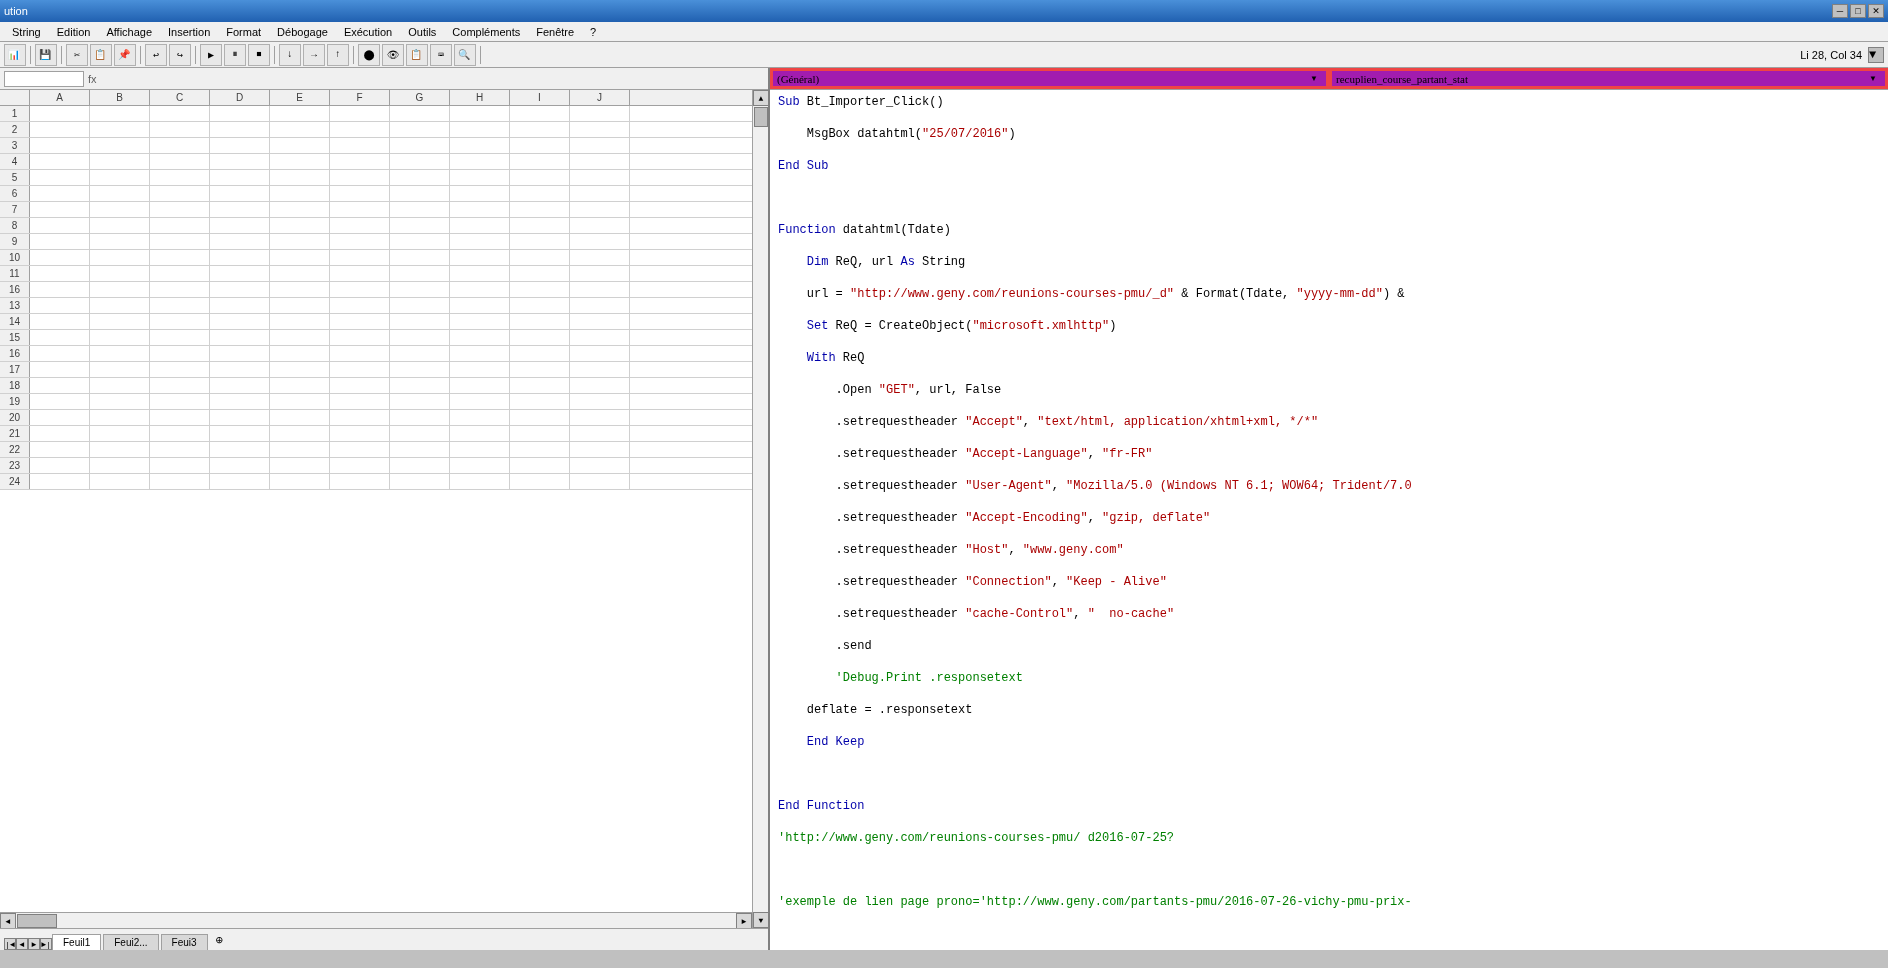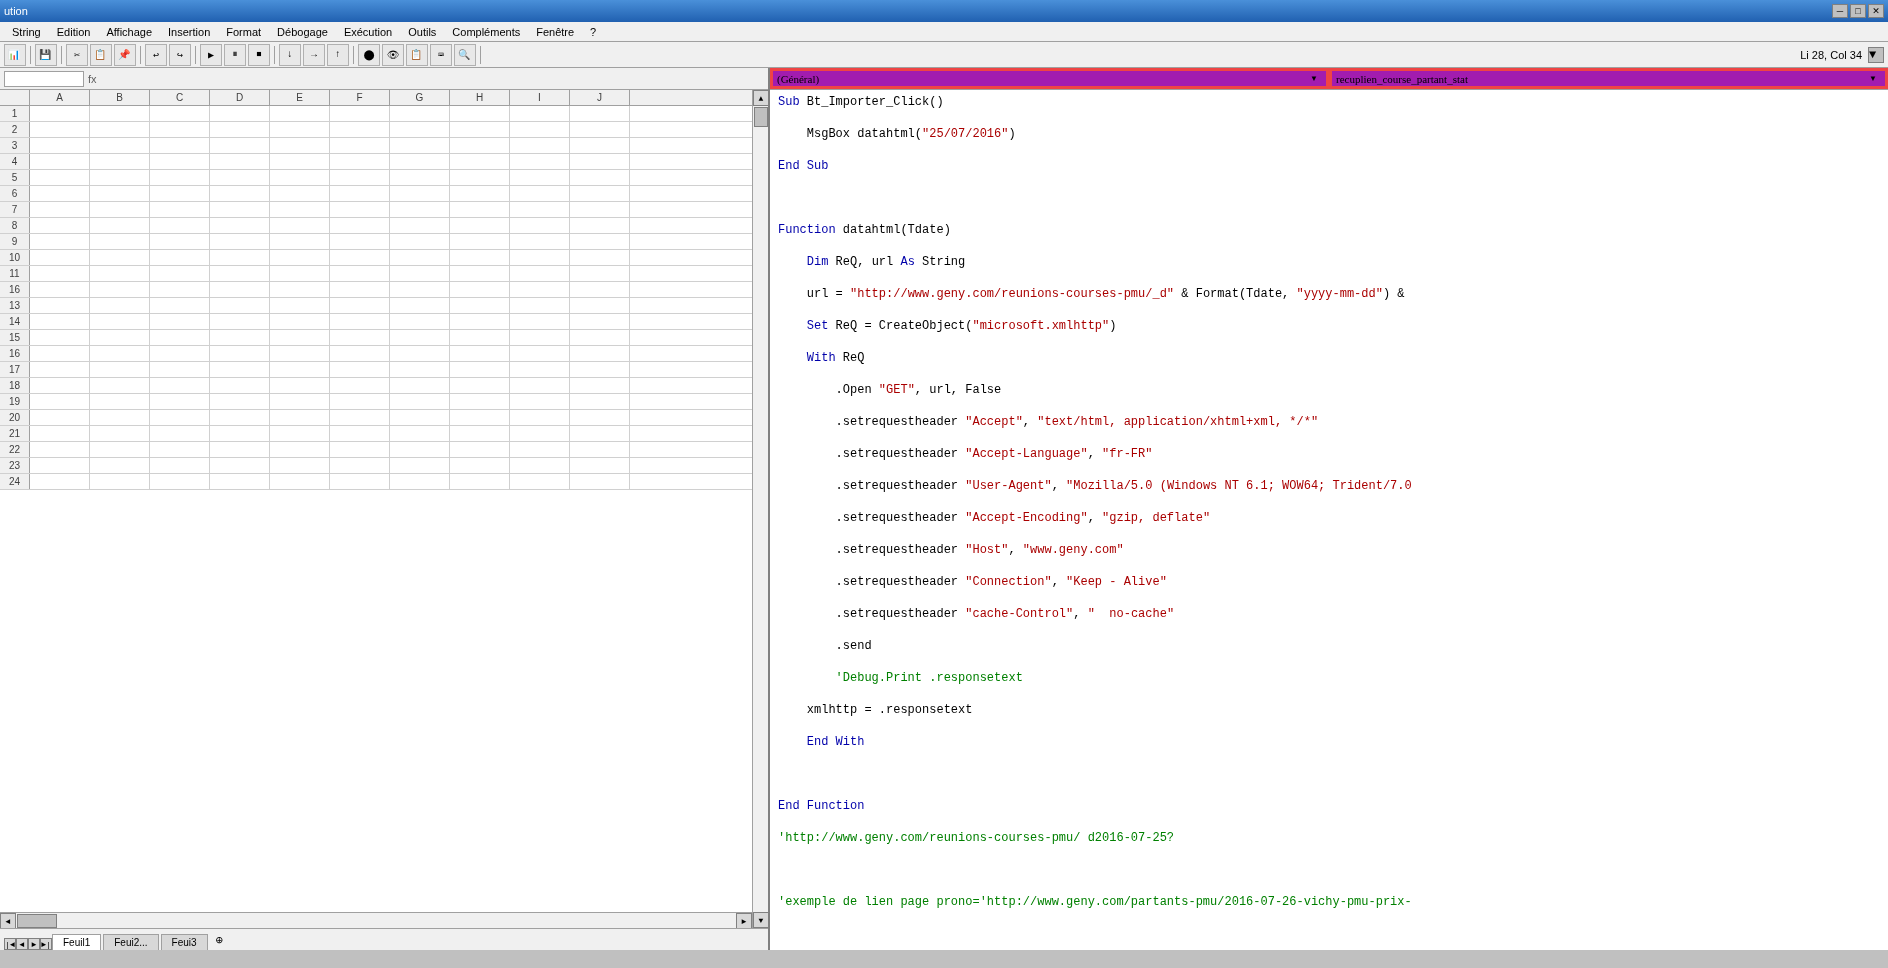--- a/index.html
+++ b/index.html
@@ -779,22 +779,22 @@
 <span class="code-line">        .Open <span class="str">"GET"</span>, url, False</span>
 <span class="code-line">        .setrequestheader <span class="str">"Accept"</span>, <span class="str">"text/html, application/xhtml+xml, */*"</span></span>
 <span class="code-line">        .setrequestheader <span class="str">"Accept-Language"</span>, <span class="str">"fr-FR"</span></span>
 <span class="code-line">        .setrequestheader <span class="str">"User-Agent"</span>, <span class="str">"Mozilla/5.0 (Windows NT 6.1; WOW64; Trident/7.0</span></span>
 <span class="code-line">        .setrequestheader <span class="str">"Accept-Encoding"</span>, <span class="str">"gzip, deflate"</span></span>
 <span class="code-line">        .setrequestheader <span class="str">"Host"</span>, <span class="str">"www.geny.com"</span></span>
 <span class="code-line">        .setrequestheader <span class="str">"Connection"</span>, <span class="str">"Keep - Alive"</span></span>
 <span class="code-line">        .setrequestheader <span class="str">"cache-Control"</span>, <span class="str">"  no-cache"</span></span>
 <span class="code-line">        .send</span>
 <span class="code-line">        <span class="comment">'Debug.Print .responsetext</span></span>
-<span class="code-line">    xmlhttp = .responsetext</span>
-<span class="code-line">    <span class="kw">End With</span></span>
+<span class="code-line">    deflate = .responsetext</span>
+<span class="code-line">    <span class="kw">End Keep</span></span>
 <span class="code-line"></span>
 <span class="code-line"><span class="kw">End Function</span></span>
 <span class="code-line"><span class="comment">'http://www.geny.com/reunions-courses-pmu/ d2016-07-25?</span></span>
 <span class="code-line"></span>
 <span class="code-line"><span class="comment">'exemple de lien page prono='http://www.geny.com/partants-pmu/2016-07-26-vichy-pmu-prix-</span></span>
 <span class="code-line"></span>
 
 
 
 

